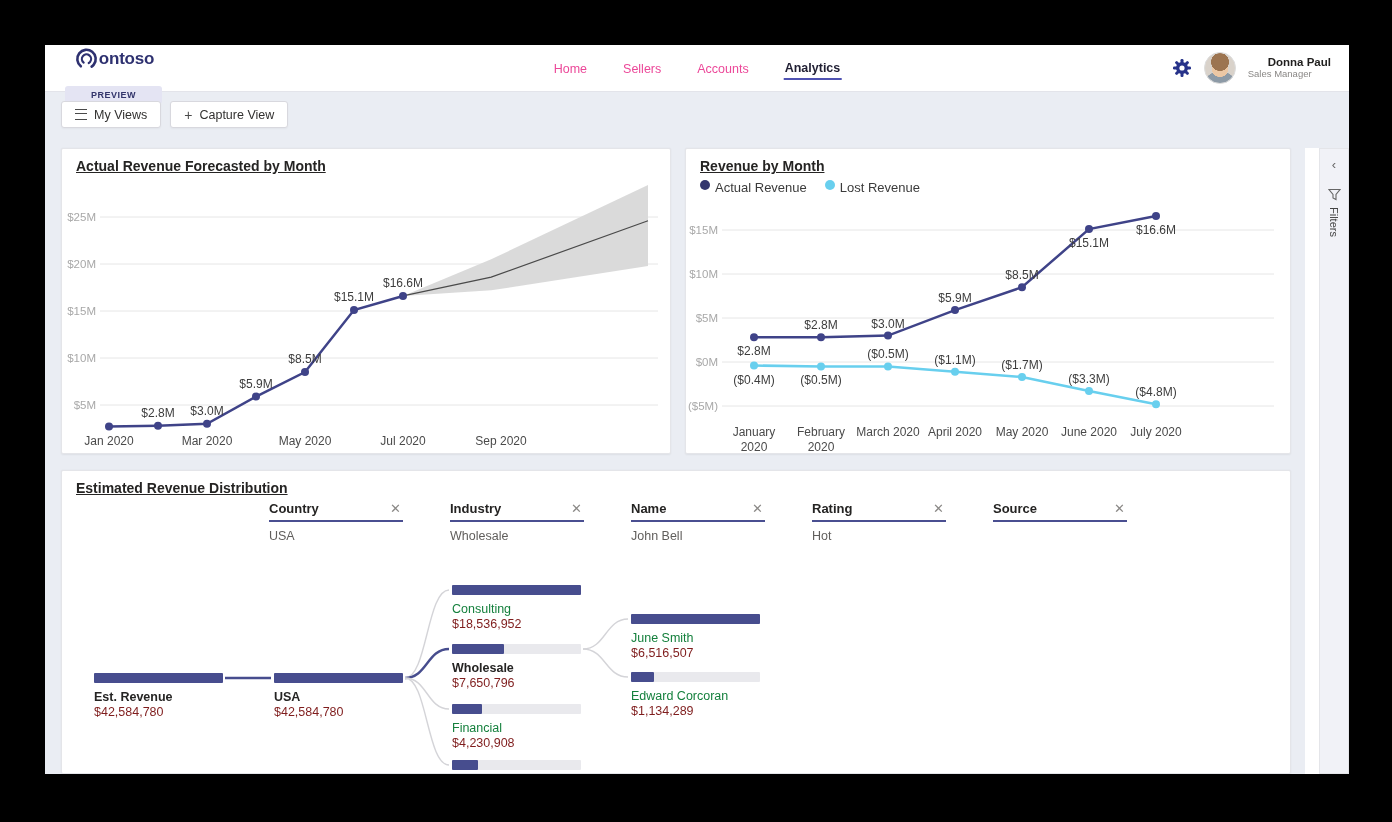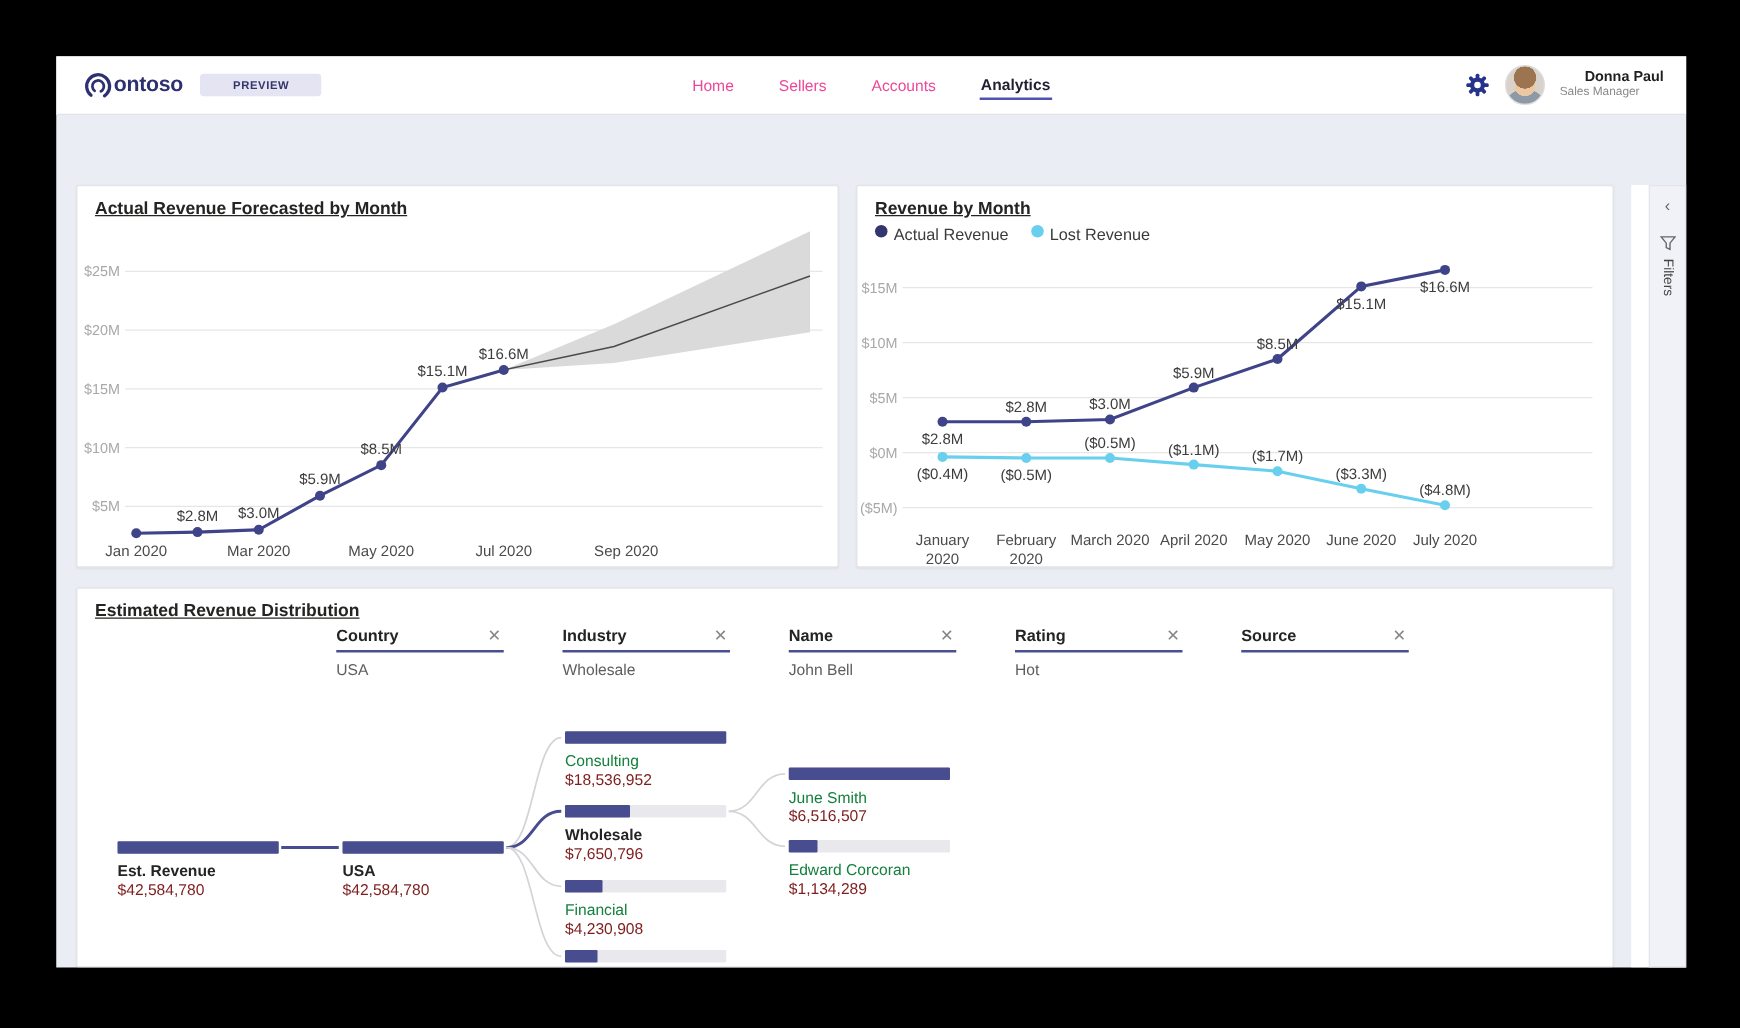--- a/index.html
+++ b/index.html
@@ -2,21 +2,21 @@
 <html><head>
 <meta charset="utf-8">
 <style>
   html,body{margin:0;padding:0;background:#000;}
   .stage{position:relative;width:1392px;height:822px;background:#000;overflow:hidden;
          font-family:"Liberation Sans",sans-serif;}
   .app{position:absolute;left:45px;top:45px;width:1304px;height:729px;background:#eaedf3;overflow:hidden;}
 
   
   header{position:absolute;left:0;top:0;width:100%;height:46px;background:#fff;border-bottom:1px solid #e3e4ea;}
-  .h-left{position:absolute;left:20px;top:0;height:46px;display:flex;align-items:center;gap:14px;}
+  .h-left{position:absolute;left:20px;top:0;height:46px;display:flex;align-items:center;gap:14px;flex-direction:column;}
   .logo{display:flex;align-items:center;gap:1px;}
   .logo-text{font-size:17px;font-weight:700;color:#2e3170;letter-spacing:-.2px;margin-left:-2px;}
   .preview{background:#e4e4f3;color:#33356b;font-size:9px;font-weight:700;letter-spacing:.5px;
            padding:4px 26px;border-radius:3px;}
   .h-nav{position:absolute;left:50%;top:0;height:46px;transform:translateX(-50%);display:flex;align-items:center;gap:34px;}
   .h-nav a{font-size:12.5px;color:#ec4899;text-decoration:none;padding:4px 1px 3px;cursor:pointer;}
   .h-nav a.active{color:#201f33;font-weight:700;border-bottom:2px solid #4f52b2;}
   .h-right{position:absolute;right:18px;top:0;height:46px;display:flex;align-items:center;gap:12px;}
   .gear{display:flex;cursor:pointer;}
   .avatar{width:30px;height:30px;border-radius:50%;border:1px solid #ddd;cursor:pointer;
@@ -118,20 +118,30 @@
           </svg>
         </span>
         <span class="avatar"></span>
         <div class="user">
           <div class="uname">Donna Paul</div>
           <div class="urole">Sales Manager</div>
         </div>
       </div>
     </header>
 
+    <div class="toolbar">
+      <button>
+        <span class="ic-menu"></span>
+        <span>My Views</span>
+      </button>
+      <button>
+        <span class="plus">+</span>
+        <span>Capture View</span>
+      </button>
+    </div>
 
     <section class="card card1">
       <h2>Actual Revenue Forecasted by Month</h2>
       <svg class="chart" id="chart1" width="608" height="304" viewBox="0 0 608 304">
           <line x1="38" x2="596" y1="256" y2="256" stroke="#e6e6e6" stroke-width="1"></line>
           <text x="34" y="260" text-anchor="end" font-size="11.5" fill="#a8a8a8">$5M</text>
           <line x1="38" x2="596" y1="209" y2="209" stroke="#e6e6e6" stroke-width="1"></line>
           <text x="34" y="213" text-anchor="end" font-size="11.5" fill="#a8a8a8">$10M</text>
           <line x1="38" x2="596" y1="162" y2="162" stroke="#e6e6e6" stroke-width="1"></line>
           <text x="34" y="166" text-anchor="end" font-size="11.5" fill="#a8a8a8">$15M</text>

